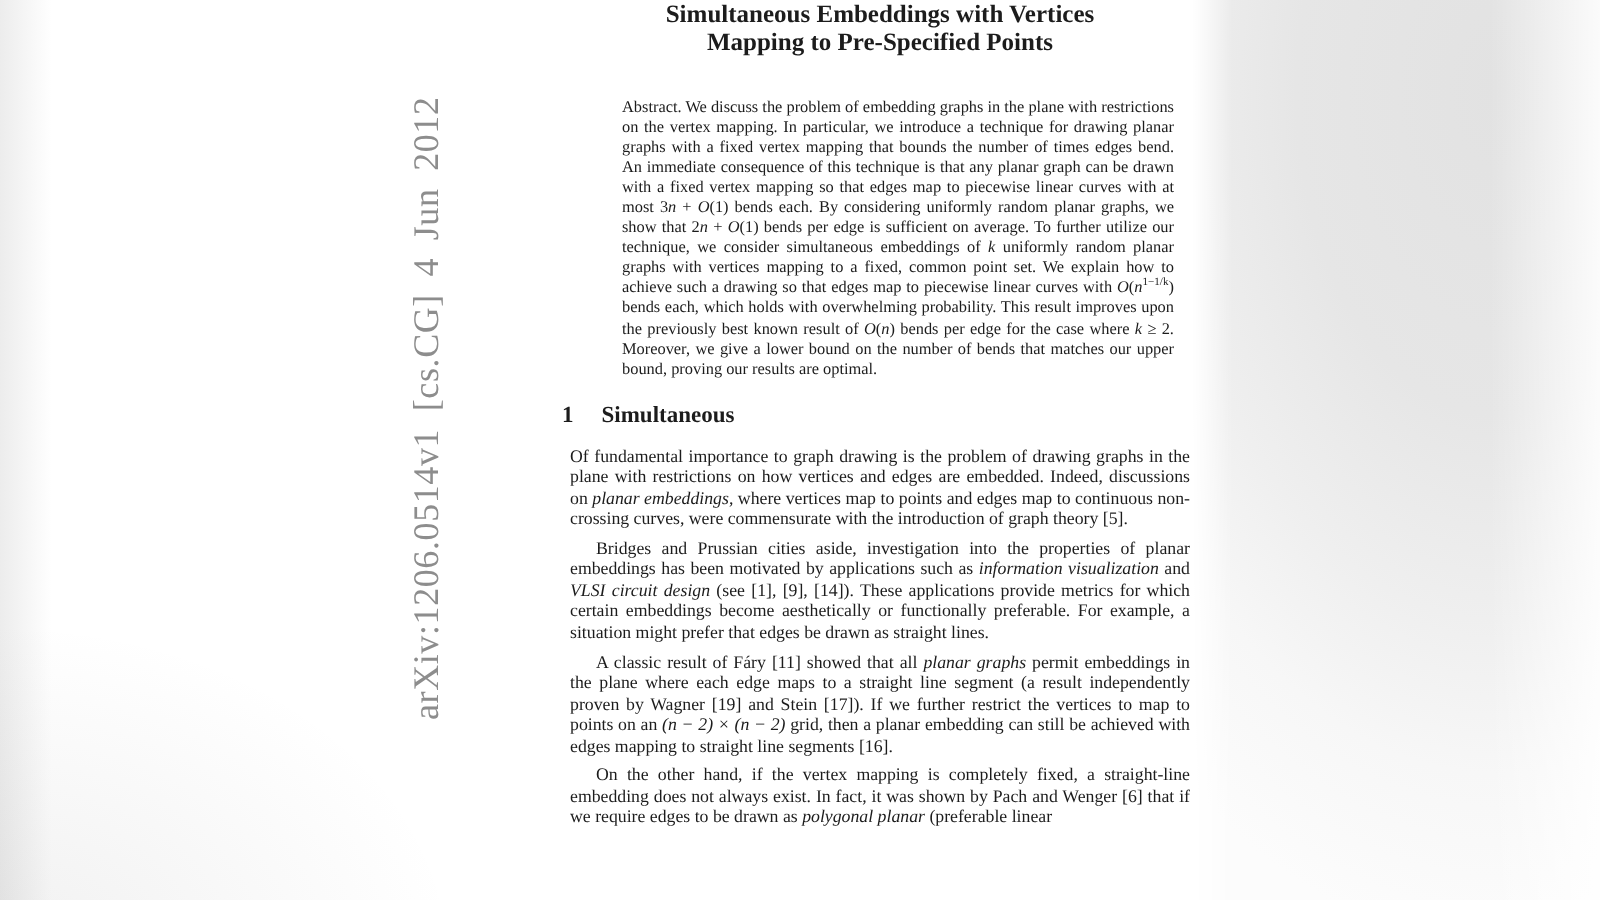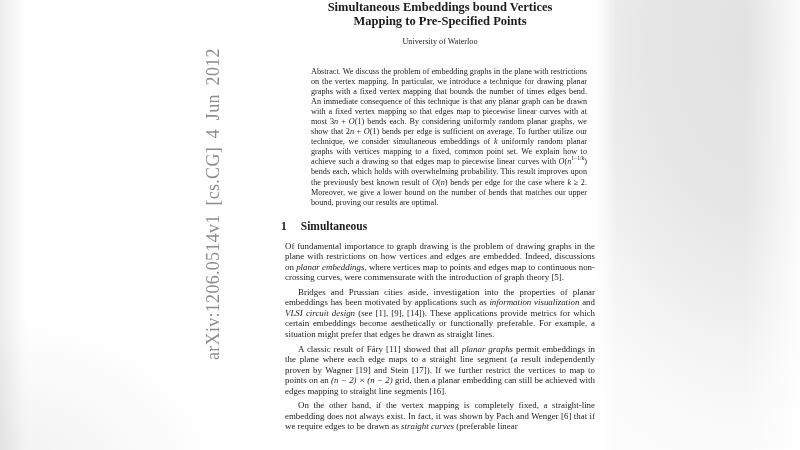--- a/index.html
+++ b/index.html
@@ -87,28 +87,27 @@
 
 <div class="page">
   <div class="shade-right"></div>
   <div class="shade-right-edge"></div>
   <div class="shade-left"></div>
   <div class="shade-corner"></div>
 
   <div class="watermark">arXiv:1206.0514v1 [cs.CG] 4 Jun 2012</div>
 
   <div class="col">
-    <h1 class="title">Simultaneous Embeddings bound Vertices Mapping to Pre-Specified Points</h1>
+    <h1 class="title">Simultaneous Embeddings with Vertices Mapping to Pre-Specified Points</h1>
 
-    <div class="affil">University of Waterloo</div>
 
     <div class="abstract"><span class="run-b">Abstract.</span><span> We discuss the problem of embedding graphs in the plane with restrictions on the vertex mapping. In particular, we introduce a technique for drawing planar graphs with a fixed vertex mapping that bounds the number of times edges bend. An immediate consequence of this technique is that any planar graph can be drawn with a fixed vertex mapping so that edges map to piecewise linear curves with at most 3</span><span class="run-i">n</span><span> + </span><span class="run-i">O</span><span>(1) bends each. By considering uniformly random planar graphs, we show that 2</span><span class="run-i">n</span><span> + </span><span class="run-i">O</span><span>(1) bends per edge is sufficient on average. To further utilize our technique, we consider simultaneous embeddings of </span><span class="run-i">k</span><span> uniformly random planar graphs with vertices mapping to a fixed, common point set. We explain how to achieve such a drawing so that edges map to piecewise linear curves with </span><span class="run-i">O</span><span>(</span><span class="run-i">n</span><sup>1−1/k</sup><span>) bends each, which holds with overwhelming probability. This result improves upon the previously best known result of </span><span class="run-i">O</span><span>(</span><span class="run-i">n</span><span>) bends per edge for the case where </span><span class="run-i">k</span><span> ≥ 2. Moreover, we give a lower bound on the number of bends that matches our upper bound, proving our results are optimal.</span></div>
 
     <h2 class="sec">
       <span class="secnum">1</span><span>Simultaneous</span>
     </h2>
 
     <p class="para"><span>Of fundamental importance to graph drawing is the problem of drawing graphs in the plane with restrictions on how vertices and edges are embedded. Indeed, discussions on </span><span class="run-i">planar embeddings</span><span>, where vertices map to points and edges map to continuous non-crossing curves, were commensurate with the introduction of graph theory [5].</span></p>
     <p class="para indent"><span>Bridges and Prussian cities aside, investigation into the properties of planar embeddings has been motivated by applications such as </span><span class="run-i">information visualization</span><span> and </span><span class="run-i">VLSI circuit design</span><span> (see [1], [9], [14]). These applications provide metrics for which certain embeddings become aesthetically or functionally preferable. For example, a situation might prefer that edges be drawn as straight lines.</span></p>
     <p class="para indent"><span>A classic result of Fáry [11] showed that all </span><span class="run-i">planar graphs</span><span> permit embeddings in the plane where each edge maps to a straight line segment (a result independently proven by Wagner [19] and Stein [17]). If we further restrict the vertices to map to points on an </span><span class="run-i">(n − 2) × (n − 2)</span><span> grid, then a planar embedding can still be achieved with edges mapping to straight line segments [16].</span></p>
-    <p class="para indent"><span>On the other hand, if the vertex mapping is completely fixed, a straight-line embedding does not always exist. In fact, it was shown by Pach and Wenger [6] that if we require edges to be drawn as </span><span class="run-i">straight curves</span><span> (preferable linear</span></p>
+    <p class="para indent"><span>On the other hand, if the vertex mapping is completely fixed, a straight-line embedding does not always exist. In fact, it was shown by Pach and Wenger [6] that if we require edges to be drawn as </span><span class="run-i">polygonal planar</span><span> (preferable linear</span></p>
   </div>
 </div>
 
 </body></html>

